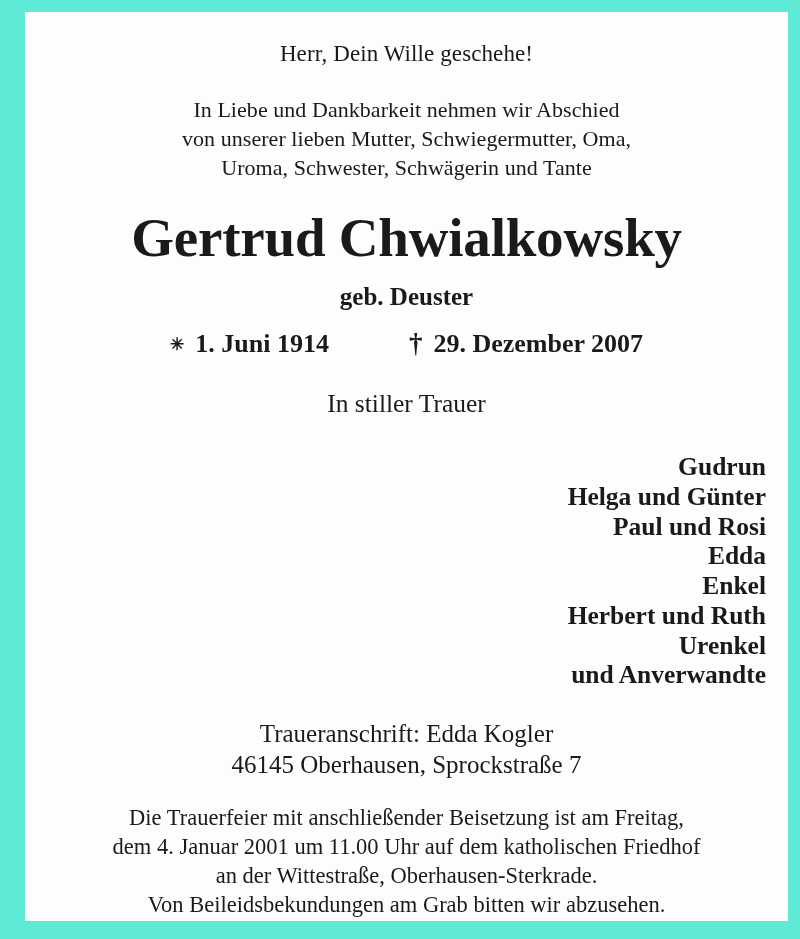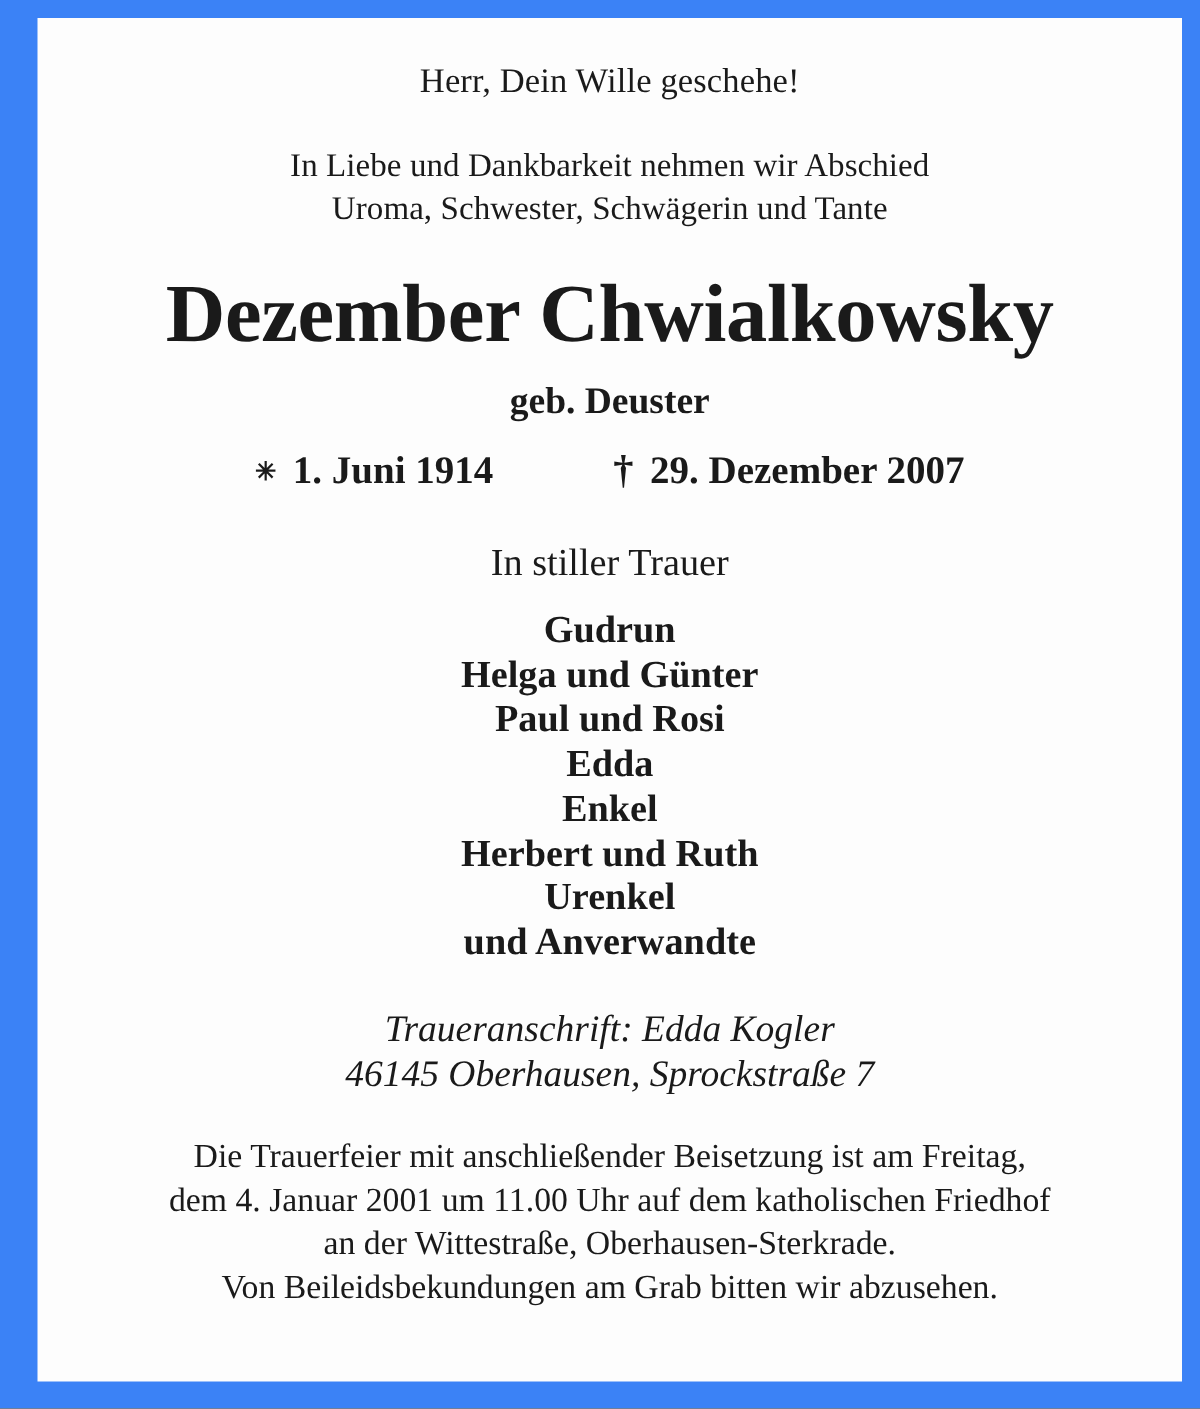--- a/index.html
+++ b/index.html
@@ -12,21 +12,21 @@
     width: 800px;
     height: 939px;
     overflow: hidden;
     font-family: "Liberation Serif", "DejaVu Serif", serif;
   }
 
   .obituary-frame {
     box-sizing: border-box;
     width: 800px;
     height: 939px;
-    background: #3b82f6;
+    background: #5eead4;
     padding: 12px 12px 18px 25px;
   }
 
   .obituary-card {
     box-sizing: border-box;
     width: 100%;
     height: 100%;
     background: #fdfdfd;
     color: #1a1a1a;
     text-align: center;
@@ -98,34 +98,34 @@
   
   .mourning-header {
     font-size: 25.5px;
     font-weight: normal;
     margin-top: 32px;
     line-height: 1.1;
   }
 
   
   .survivors {
-    margin-top: 16px;
+    margin-top: 34px;
     font-size: 25.5px;
     font-weight: bold;
     line-height: 1.165;
+    text-align: right;
   }
   .survivors .line { display: block; white-space: nowrap; }
 
   
   .address {
     margin-top: 29px;
     font-size: 25px;
     font-weight: normal;
     line-height: 1.23;
-    font-style: italic;
   }
   .address .line { display: block; white-space: nowrap; }
 
   
   .closing {
     margin-top: 24px;
     font-size: 22.5px;
     font-weight: normal;
     line-height: 1.28;
   }
@@ -134,24 +134,25 @@
 </head>
 <body>
 
 <div class="obituary-frame">
   <div class="obituary-card">
 
     <div class="verse">Herr, Dein Wille geschehe!</div>
 
     <div class="intro">
       <span class="line">In Liebe und Dankbarkeit nehmen wir Abschied</span>
+      <span class="line">von unserer lieben Mutter, Schwiegermutter, Oma,</span>
       <span class="line">Uroma, Schwester, Schwägerin und Tante</span>
     </div>
 
-    <div class="deceased-name">Dezember Chwialkowsky</div>
+    <div class="deceased-name">Gertrud Chwialkowsky</div>
 
     <div class="maiden-name">geb. Deuster</div>
 
     <div class="dates-row">
       <span class="date-item date-birth">
         <span class="sym sym-star">✳</span>
         <span>1. Juni 1914</span>
       </span>
       <span class="date-item date-death">
         <span class="sym sym-cross">†</span>

